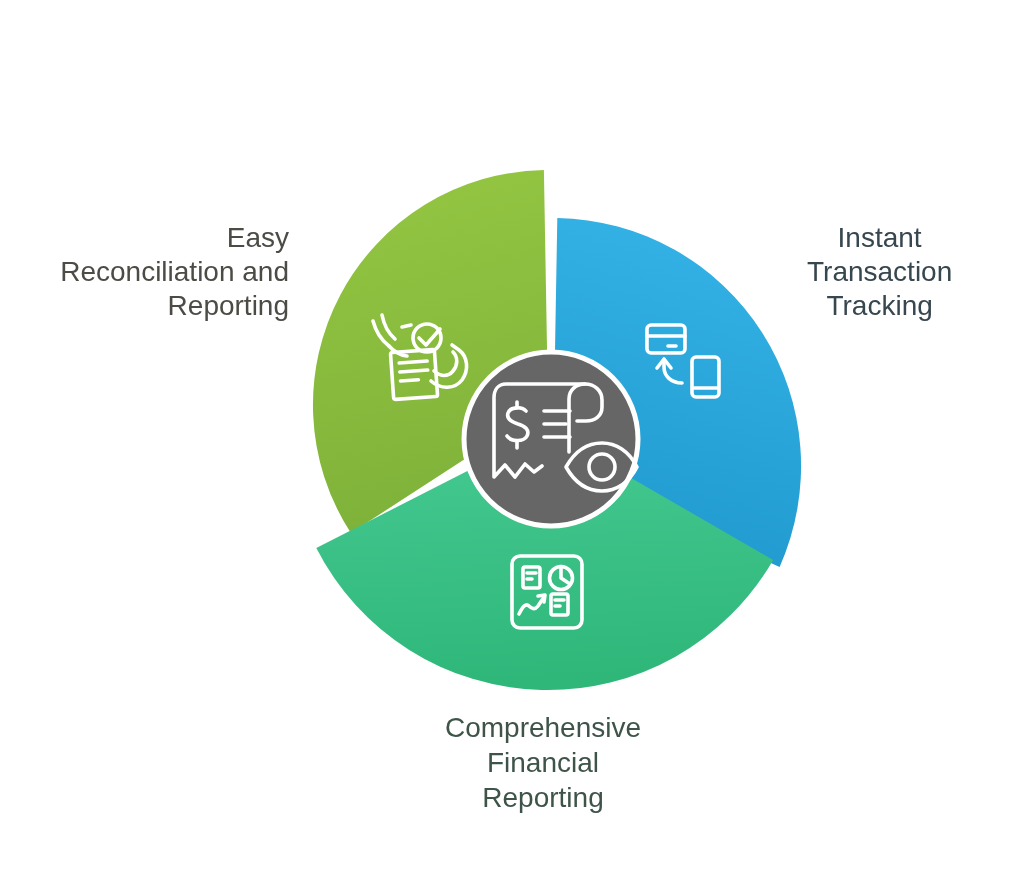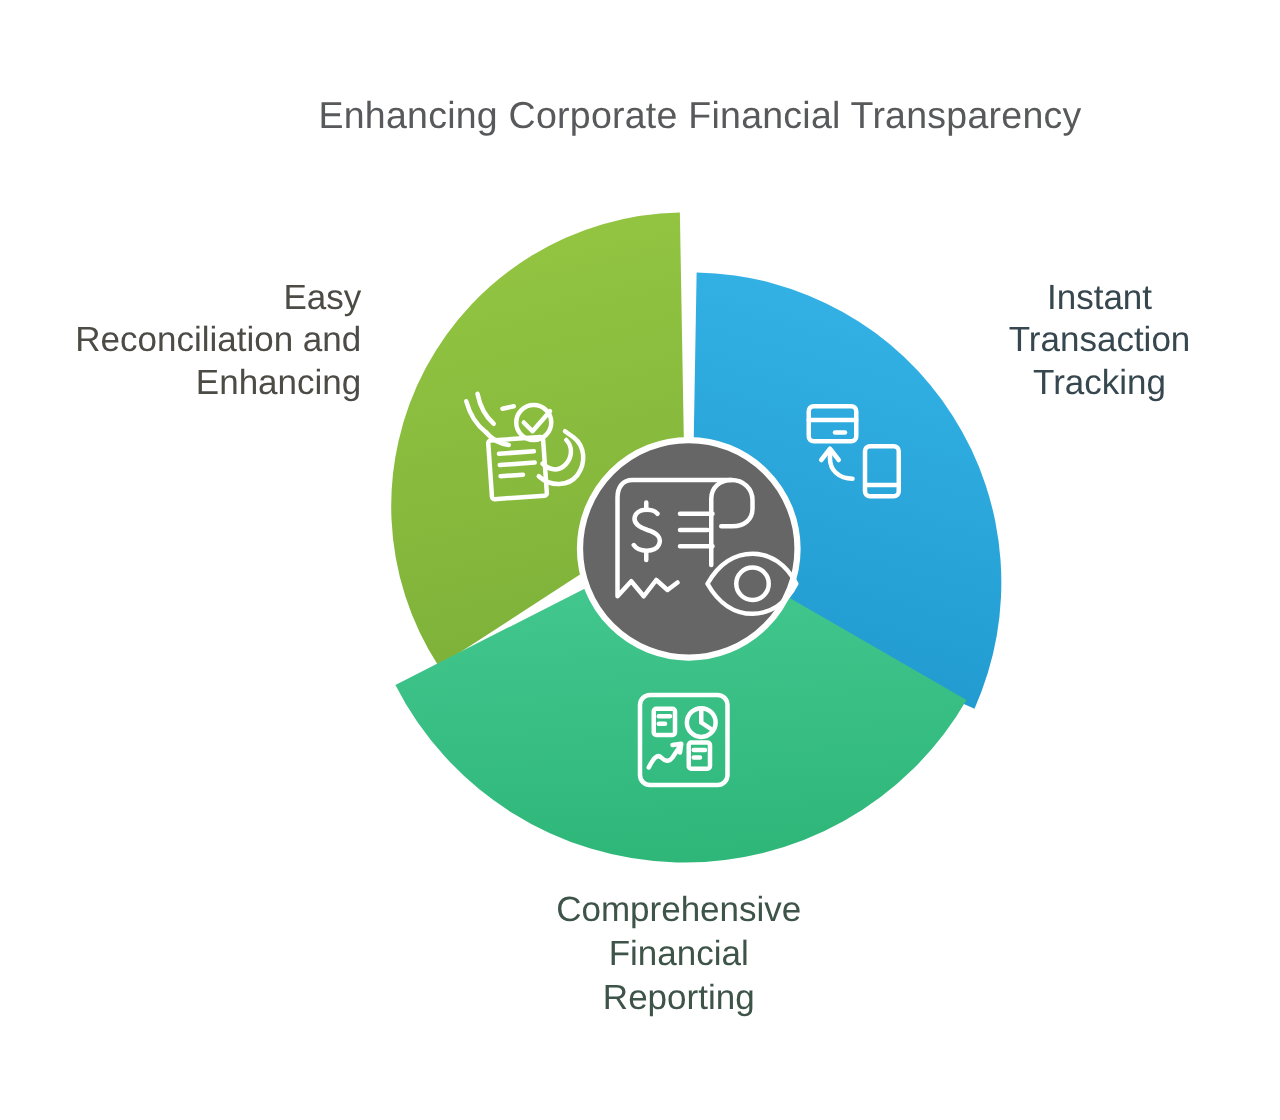--- a/index.html
+++ b/index.html
@@ -34,21 +34,20 @@
     stroke-width:3.6;
     stroke-linecap:round;
     stroke-linejoin:round;
   }
 </style>
 </head>
 <body>
 
 <div class="stage">
 
-  <div class="title" style="color: rgb(88, 89, 91);">Enhancing Corporate Financial Transparency</div>
 
   <svg class="diagram" viewBox="0 0 1024 896" aria-hidden="true">
     <defs>
       <linearGradient id="grad0" x1="0" y1="0" x2="0.15" y2="1">
         <stop offset="0" stop-color="#95c743"></stop>
           <stop offset="1" stop-color="#7fb239"></stop>
       </linearGradient>
       <linearGradient id="grad1" x1="0.2" y1="0" x2="0" y2="1">
         <stop offset="0" stop-color="#33b1e4"></stop>
           <stop offset="1" stop-color="#1e97cc"></stop>
@@ -111,21 +110,21 @@
         <path d="M 517,402 L 517,408"></path>
         <path d="M 517,441 L 517,448"></path>
       </g>
       <path d="M 566,467 C 575,451 588,443 602,443 C 616,443 629,451 637,467 C 629,483 616,491 602,491 C 588,491 575,483 566,467 Z"></path>
       <circle cx="602" cy="467" r="13"></circle>
     </g>
   </svg>
 
   <div class="lbl lbl-left" style="color: rgb(76, 75, 69);">Easy
 Reconciliation and
-Enhancing</div>
+Reporting</div>
   <div class="lbl lbl-right" style="color: rgb(55, 71, 79);">Instant
 Transaction
 Tracking</div>
   <div class="lbl lbl-bottom" style="color: rgb(62, 84, 73);">Comprehensive
 Financial
 Reporting</div>
 
 </div>
 
 </body></html>

